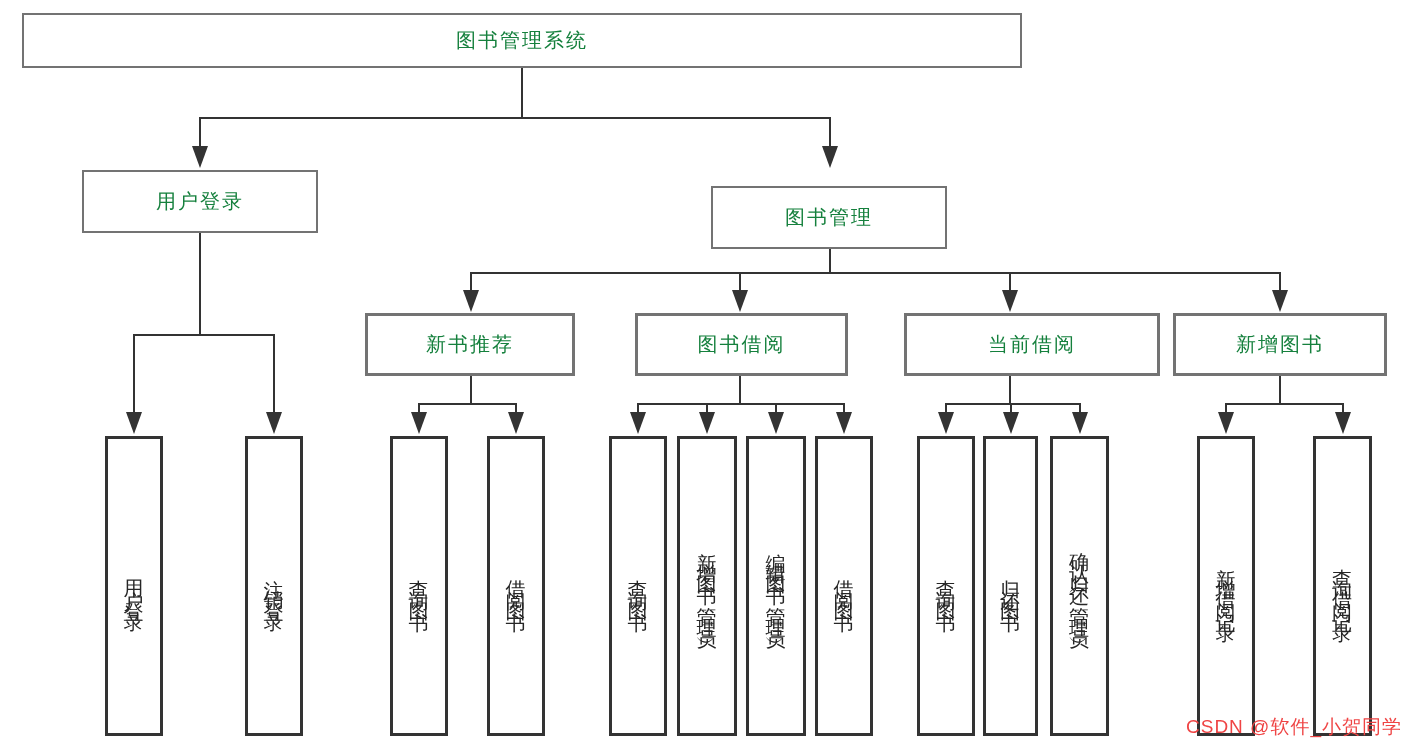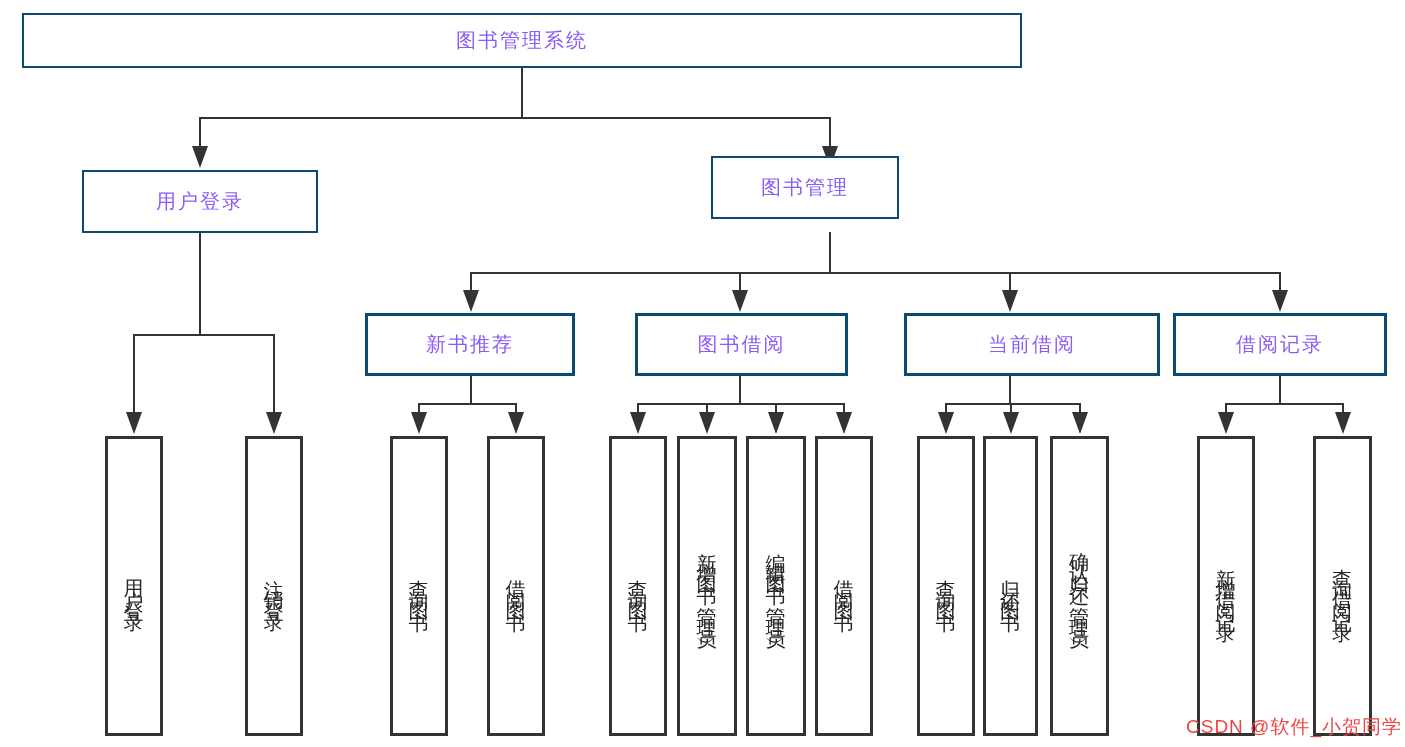--- a/index.html
+++ b/index.html
@@ -13,25 +13,25 @@
   }
   svg.connectors {
     position: absolute;
     left: 0; top: 0;
     width: 1405px; height: 747px;
   }
   .node {
     position: absolute;
     box-sizing: border-box;
     background: #ffffff;
-    border: 2px solid #0c4a6e;
+    border: 2px solid #737373;
     display: flex;
     align-items: center;
     justify-content: center;
-    color: #8b5cf6;
+    color: #15803d;
     font-size: 20px;
     letter-spacing: 2px;
     white-space: nowrap;
   }
   .node.l3 { border-width: 3px; }
   .leaf {
     position: absolute;
     box-sizing: border-box;
     background: #ffffff;
     border: 3px solid #333333;
@@ -122,26 +122,26 @@
       <polygon points="1003,412 1019,412 1011,434"></polygon>
       <polygon points="1072,412 1088,412 1080,434"></polygon>
       <polygon points="1218,412 1234,412 1226,434"></polygon>
       <polygon points="1335,412 1351,412 1343,434"></polygon>
     </g>
   </svg>
 
   <div class="node" style="left:22px; top:13px; width:1000px; height:55px;">图书管理系统</div>
 
   <div class="node" style="left:82px; top:170px; width:236px; height:63px;">用户登录</div>
-  <div class="node" style="left:711px; top:156px; width:188px; height:63px;">图书管理</div>
+  <div class="node" style="left:711px; top:186px; width:236px; height:63px;">图书管理</div>
 
   <div class="node l3" style="left:365px; top:313px; width:210px; height:63px;">新书推荐</div>
   <div class="node l3" style="left:635px; top:313px; width:213px; height:63px;">图书借阅</div>
   <div class="node l3" style="left:904px; top:313px; width:256px; height:63px;">当前借阅</div>
-  <div class="node l3" style="left:1173px; top:313px; width:214px; height:63px;">借阅记录</div>
+  <div class="node l3" style="left:1173px; top:313px; width:214px; height:63px;">新增图书</div>
 
   <div class="leaf" style="left:105px; top:436px; width:58px; height:300px;">用户登录</div>
   <div class="leaf" style="left:245px; top:436px; width:58px; height:300px;">注销登录</div>
 
   <div class="leaf" style="left:390px; top:436px; width:58px; height:300px;">查询图书</div>
   <div class="leaf" style="left:487px; top:436px; width:58px; height:300px;">借阅图书</div>
 
   <div class="leaf" style="left:609px; top:436px; width:58px; height:300px;">查询图书</div>
   <div class="leaf" style="left:677px; top:436px; width:60px; height:300px;">新增图书（管理员）</div>
   <div class="leaf" style="left:746px; top:436px; width:60px; height:300px;">编辑图书（管理员）</div>

